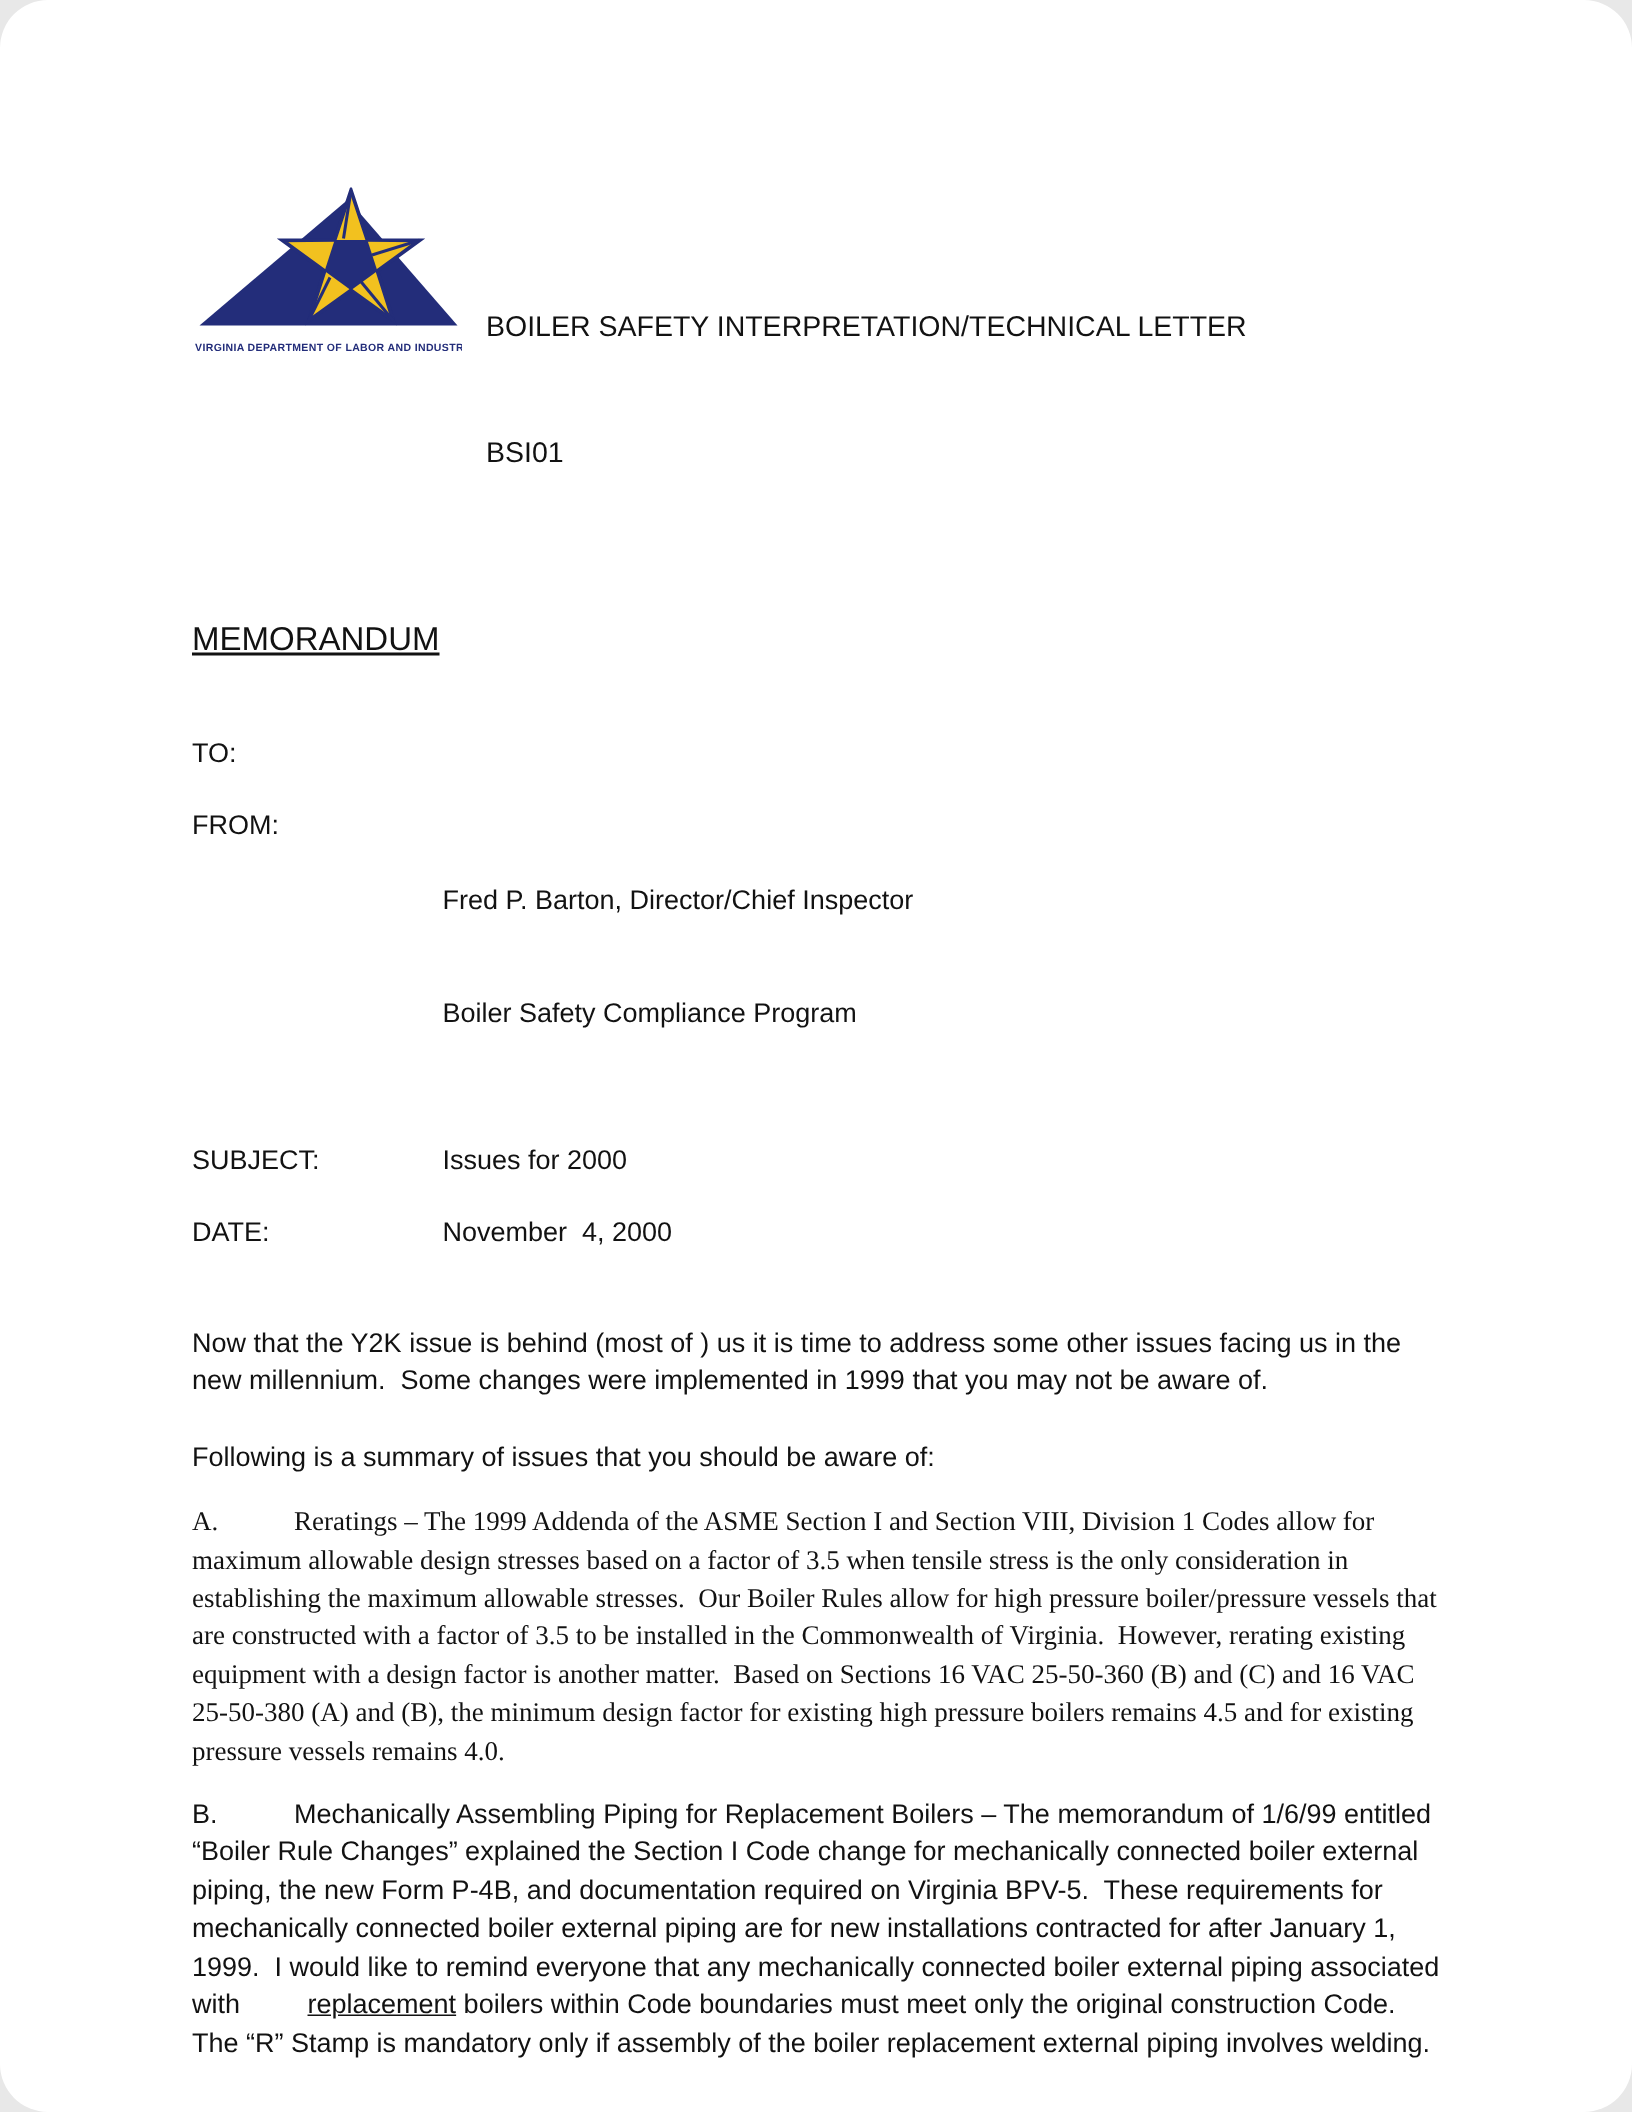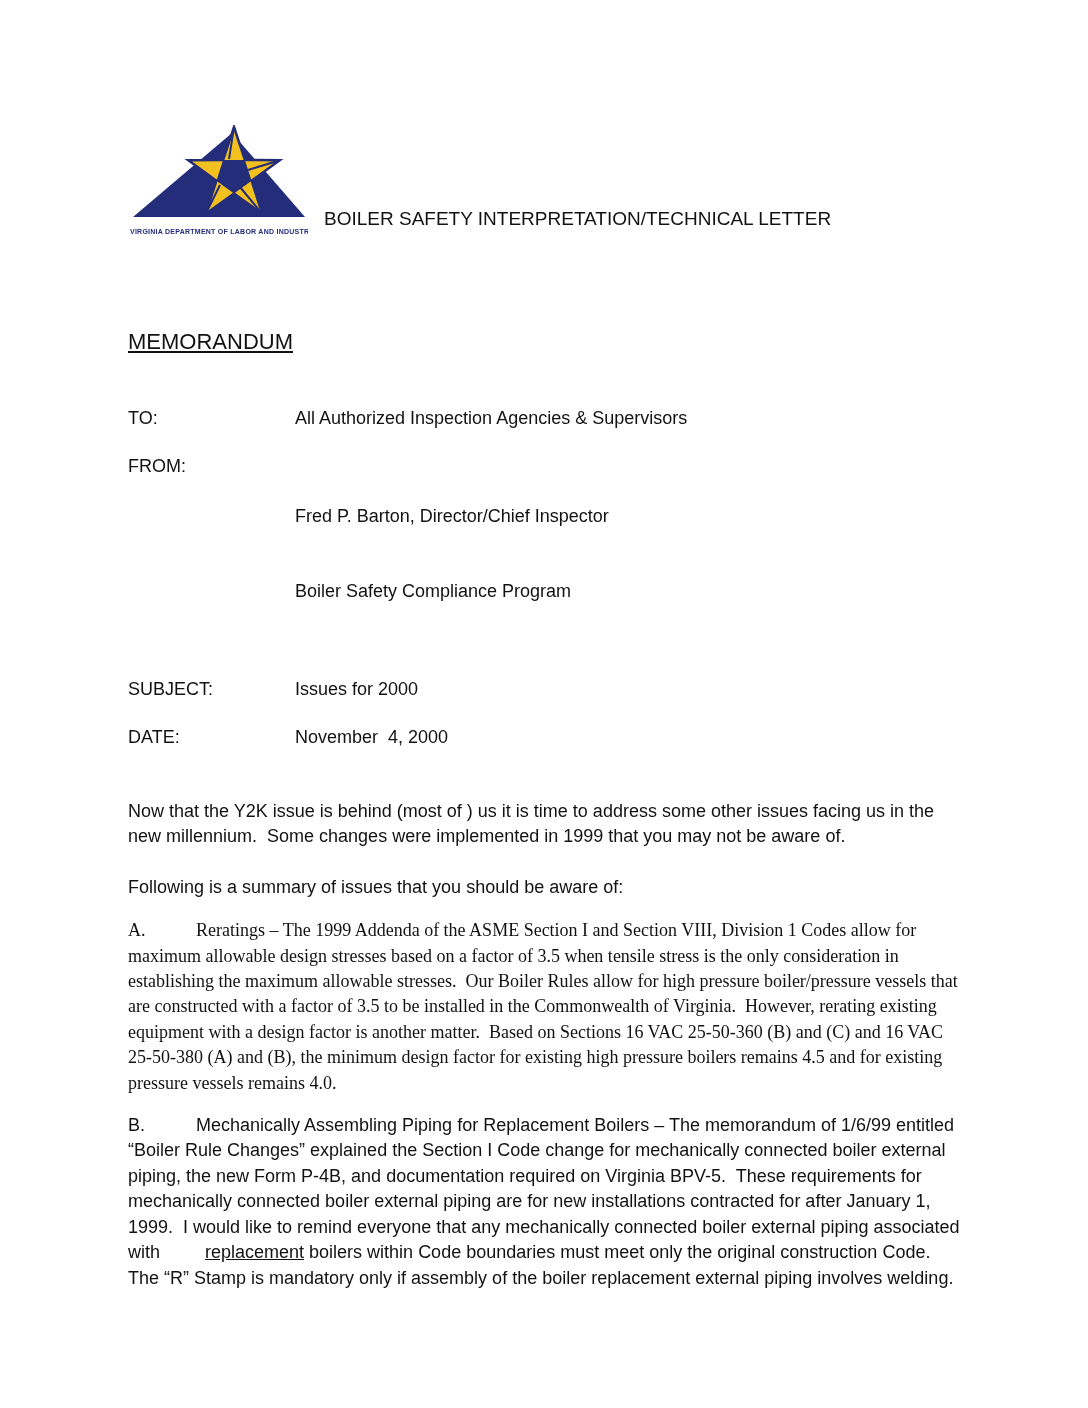--- a/index.html
+++ b/index.html
@@ -4,20 +4,21 @@
 <style>
   html,body{margin:0;padding:0;background:#e8e8e8;}
   .page{
     position:relative;
     width:1088px;height:1408px;
     background:#ffffff;
     margin:0 auto;
     font-family:"Liberation Sans", sans-serif;
     color:#121212;
     overflow:hidden;
+    border-radius:32px;
   }
   .content{
     position:absolute;
     left:128px;top:125px;
     width:834px;
   }
   
   .header-row{display:flex;align-items:flex-start;margin-bottom:42px;}
   .logo-block{flex:0 0 auto;margin-left:2px;width:178px;}
   .logo-caption{
@@ -82,29 +83,29 @@
 
           <path d="M104,2 L99,34" stroke="#232d7a" stroke-width="2" fill="none"></path>
           <path d="M149.7,35.2 L118,45" stroke="#232d7a" stroke-width="2" fill="none"></path>
           <path d="M132.2,88.8 L110,62" stroke="#232d7a" stroke-width="2" fill="none"></path>
           <path d="M75.8,88.8 L90,60" stroke="#232d7a" stroke-width="2" fill="none"></path>
         </svg>
         <div class="logo-caption">VIRGINIA DEPARTMENT OF LABOR AND INDUSTRY</div>
       </div>
       <div class="title-block">
         <div>BOILER SAFETY INTERPRETATION/TECHNICAL LETTER</div>
+        <div>BSI01</div>
       </div>
     </div>
 
     <div class="memo-heading">MEMORANDUM</div>
 
     <div class="fields">
       <div class="field-row">
         <div class="field-label">TO:</div>
-        <div class="field-value">All Authorized Inspection Agencies &amp; Supervisors</div>
       </div>
       <div class="field-row">
         <div class="field-label">FROM:</div>
         <div class="field-value">
           <div>Fred P. Barton, Director/Chief Inspector</div>
           <div>Boiler Safety Compliance Program</div>
         </div>
       </div>
       <div class="field-row">
         <div class="field-label">SUBJECT:</div>

